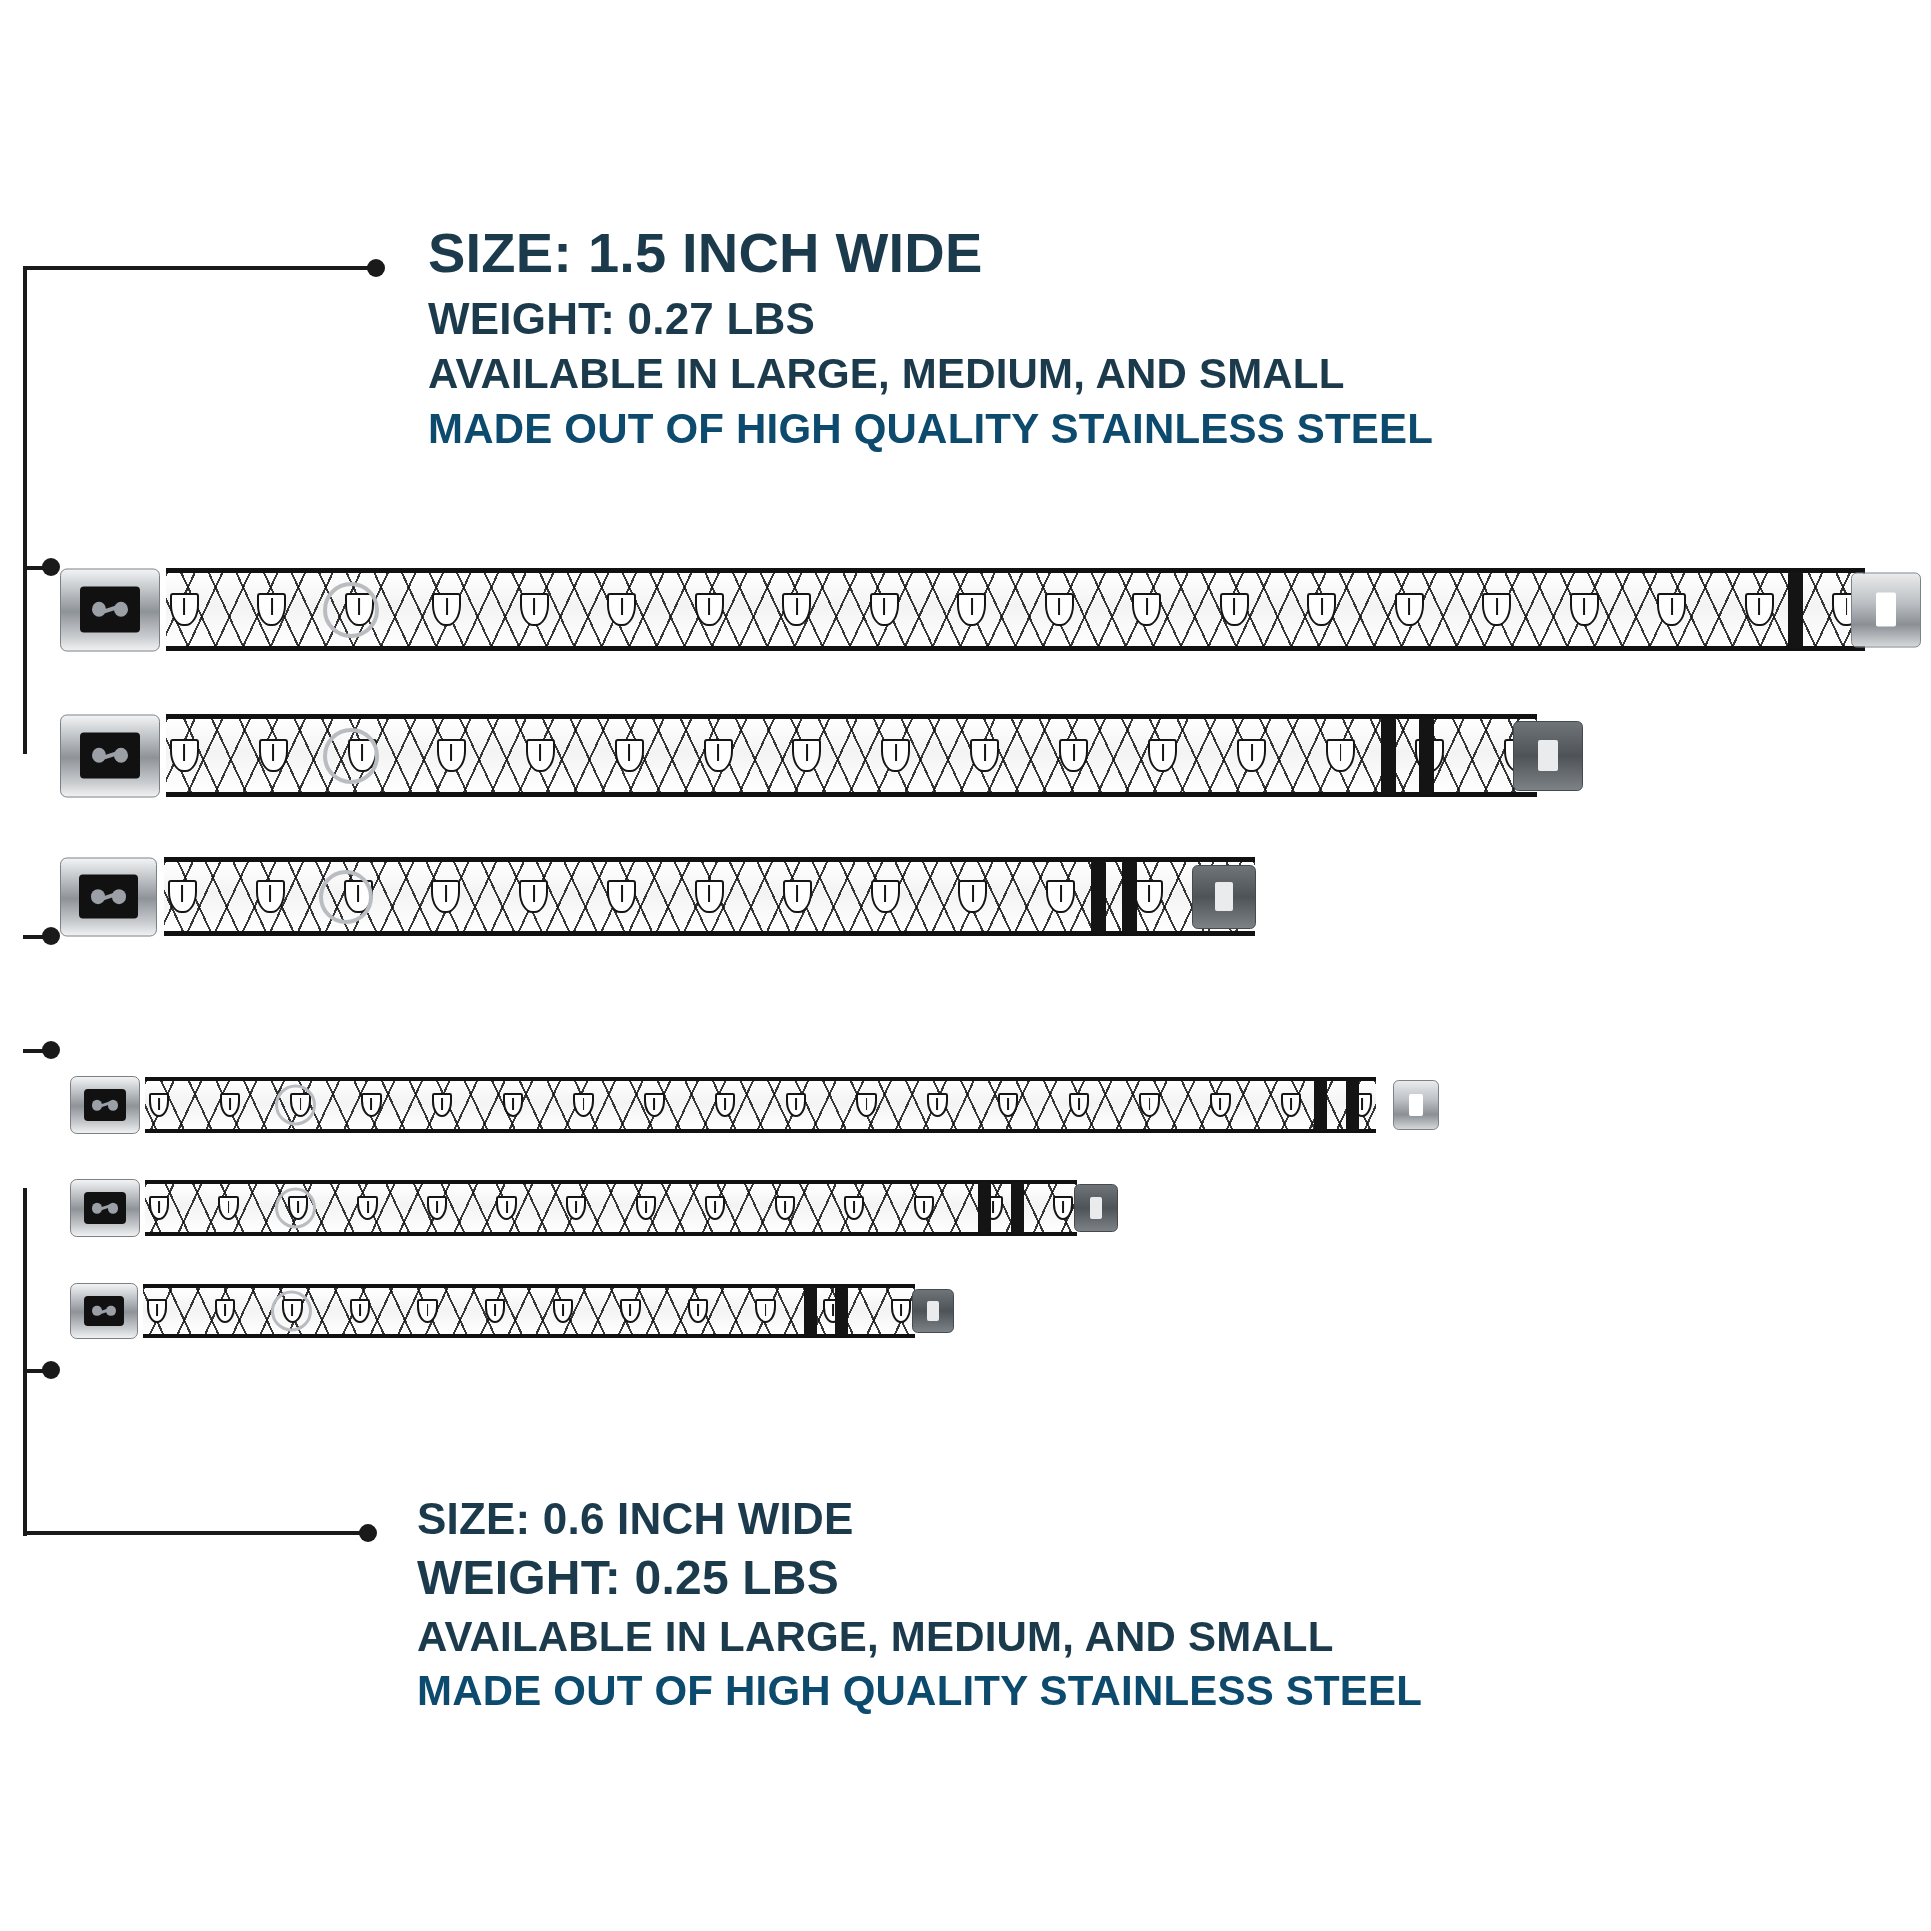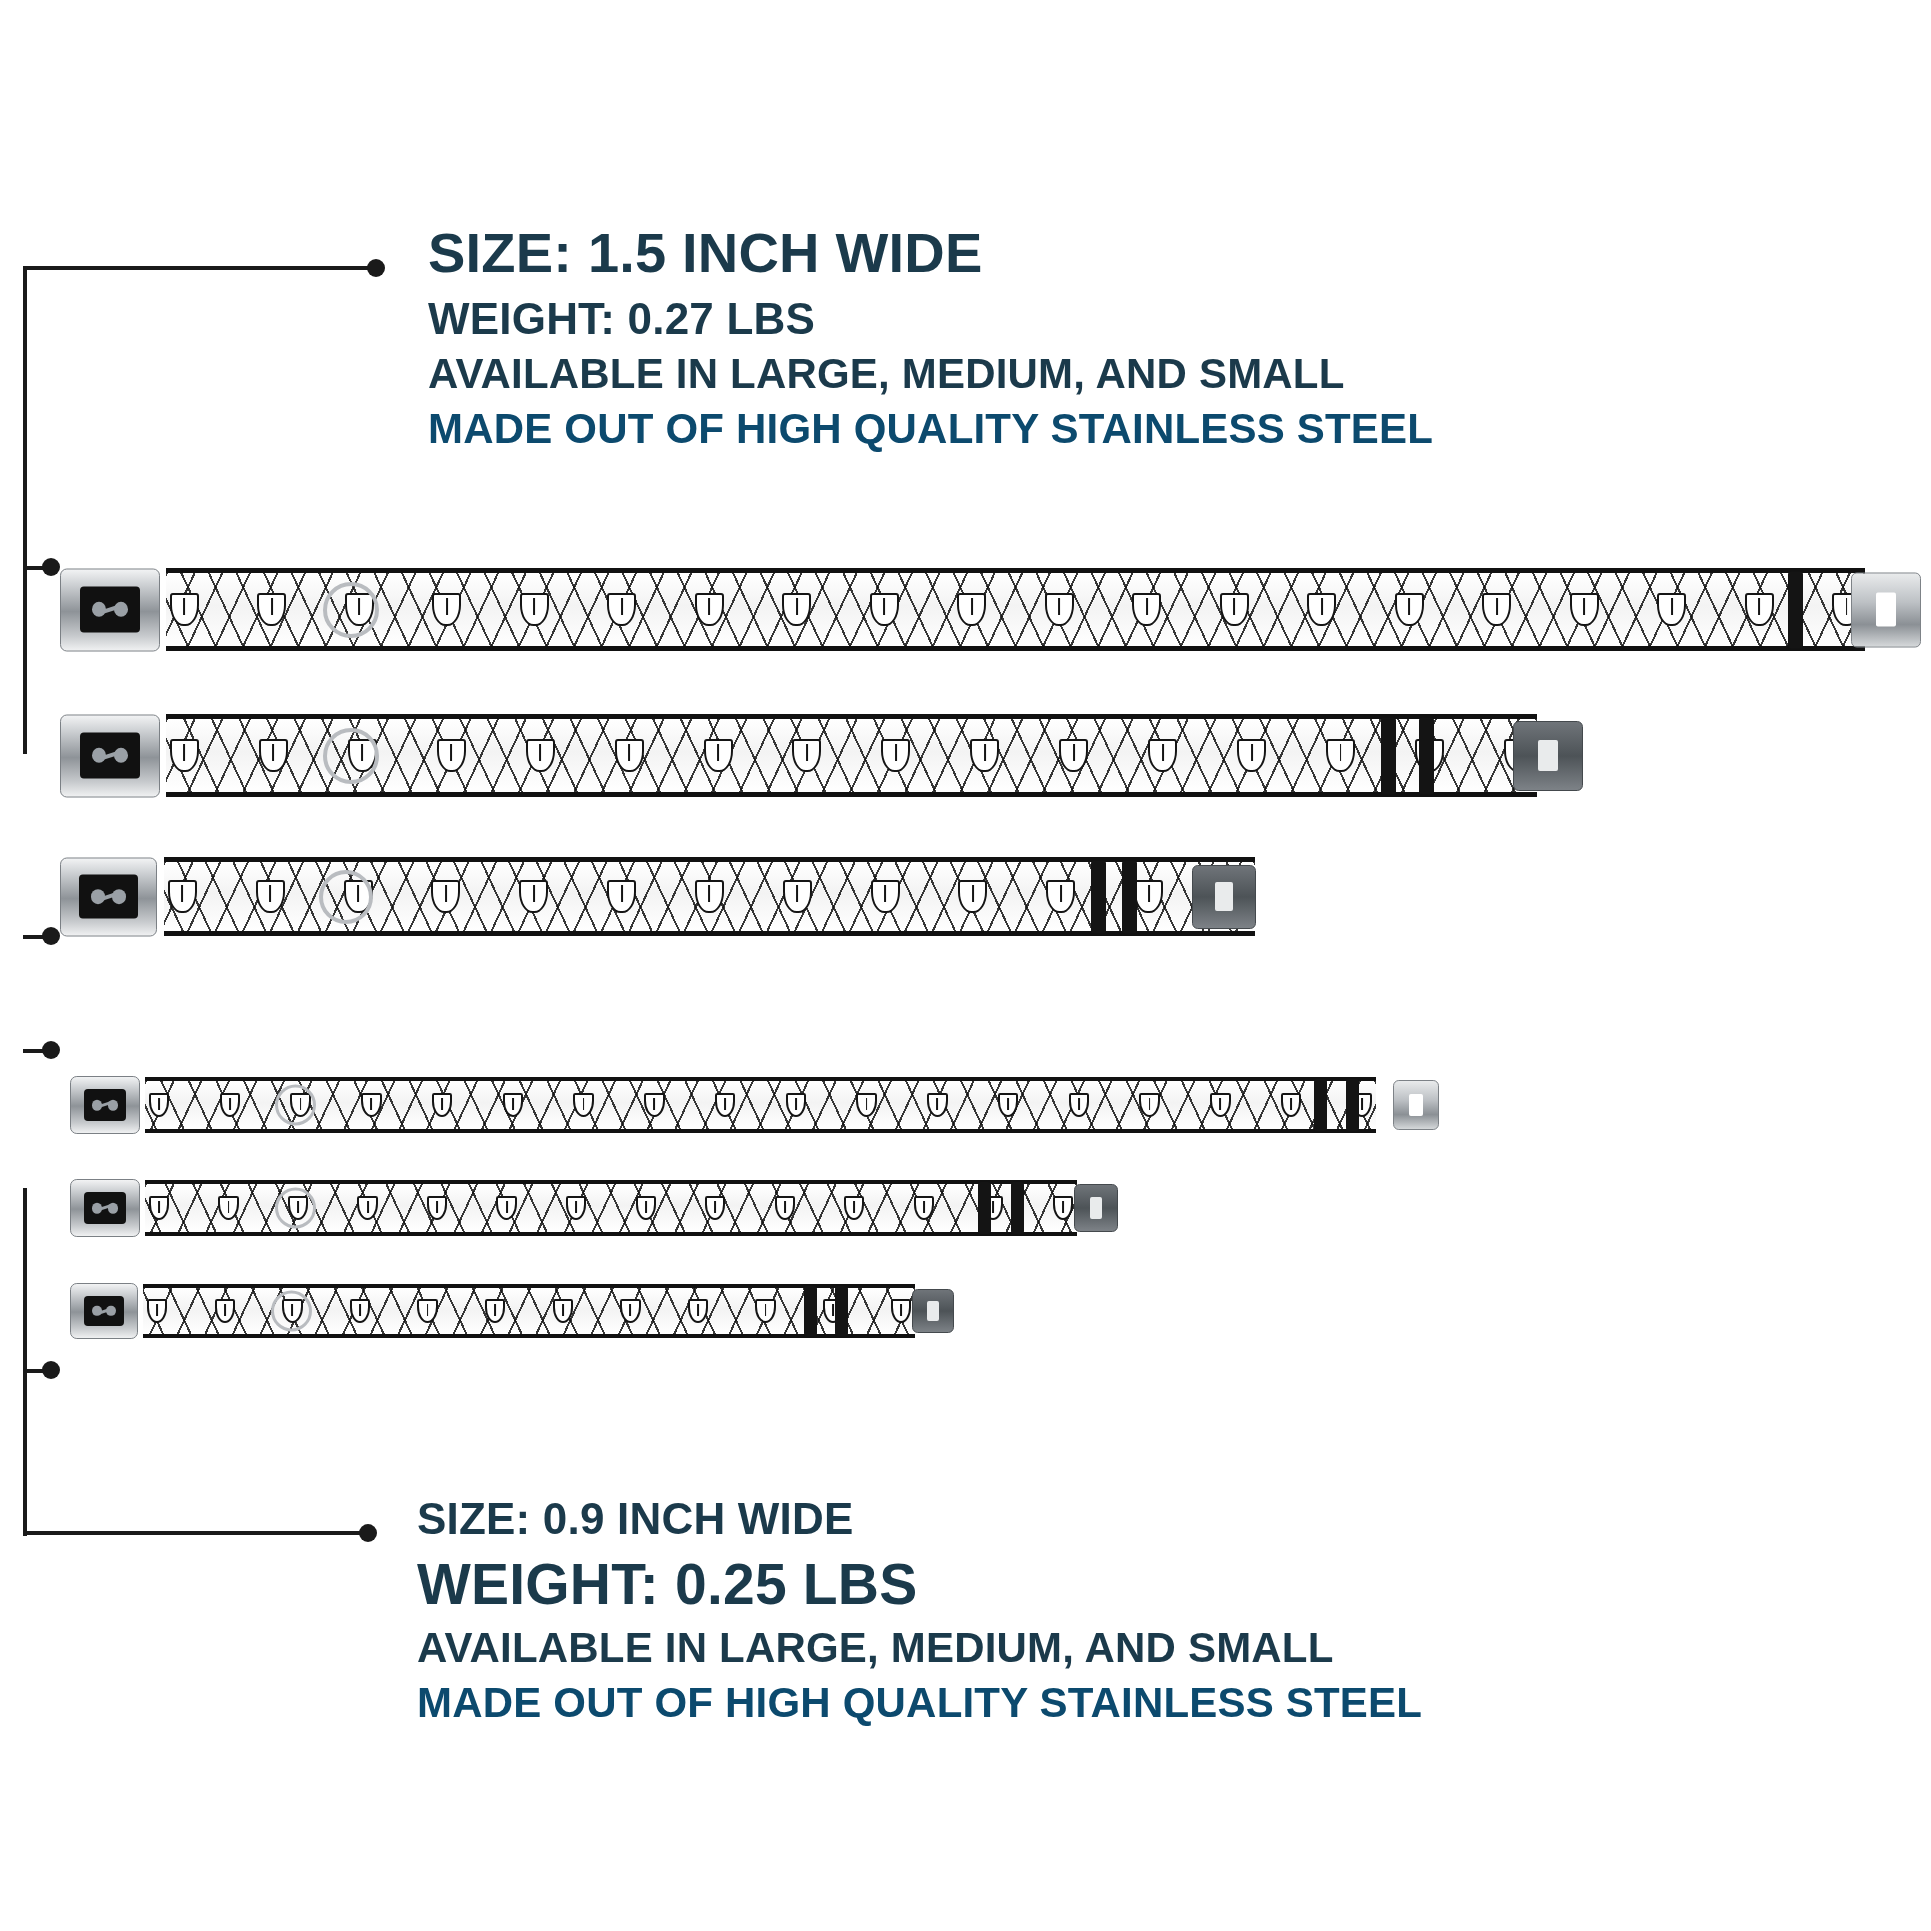--- a/index.html
+++ b/index.html
@@ -36,21 +36,21 @@
   .spec-blue { color: #0c4a6e; text-align: right; }
 
   #spec-top { left: 428px; top: 217px; }
   #spec-top .l1 { font-size: 56px; }
   #spec-top .l2 { font-size: 44px; }
   #spec-top .l3 { font-size: 42px; }
   #spec-top .l4 { font-size: 42px; }
 
   #spec-bottom { left: 417px; top: 1490px; }
   #spec-bottom .l1 { font-size: 44px; }
-  #spec-bottom .l2 { font-size: 57px; }
+  #spec-bottom .l2 { font-size: 48px; }
   #spec-bottom .l3 { font-size: 42px; }
   #spec-bottom .l4 { font-size: 42px; }
 
   
   .leader {
     position: absolute;
     background: #1a1a1a;
   }
   .dot {
     position: absolute;
@@ -459,20 +459,20 @@
     </div>
     <div class="dring" style="left:201px; width:41px; height:41px;"></div>
     <div class="keeper" style="left:734px; width:12.6px; height:50px;"></div>
     <div class="keeper" style="left:765px; width:12.6px; height:50px;"></div>
     <div class="tip dark" style="left:842px; width:42px; height:44px;">
       <div class="tip-hole"></div>
     </div>
   </div>
 
   <div class="spec-block" id="spec-bottom">
-    <div class="spec-line spec-dark l1">SIZE: 0.9 INCH WIDE</div>
+    <div class="spec-line spec-dark l1">SIZE: 0.6 INCH WIDE</div>
     <div class="spec-line spec-dark l2">WEIGHT: 0.25 LBS</div>
     <div class="spec-line spec-dark l3">AVAILABLE IN LARGE, MEDIUM, AND SMALL</div>
     <div class="spec-line spec-blue l4">MADE OUT OF HIGH QUALITY STAINLESS STEEL</div>
   </div>
 
 </div>
 
 
 </body></html>

